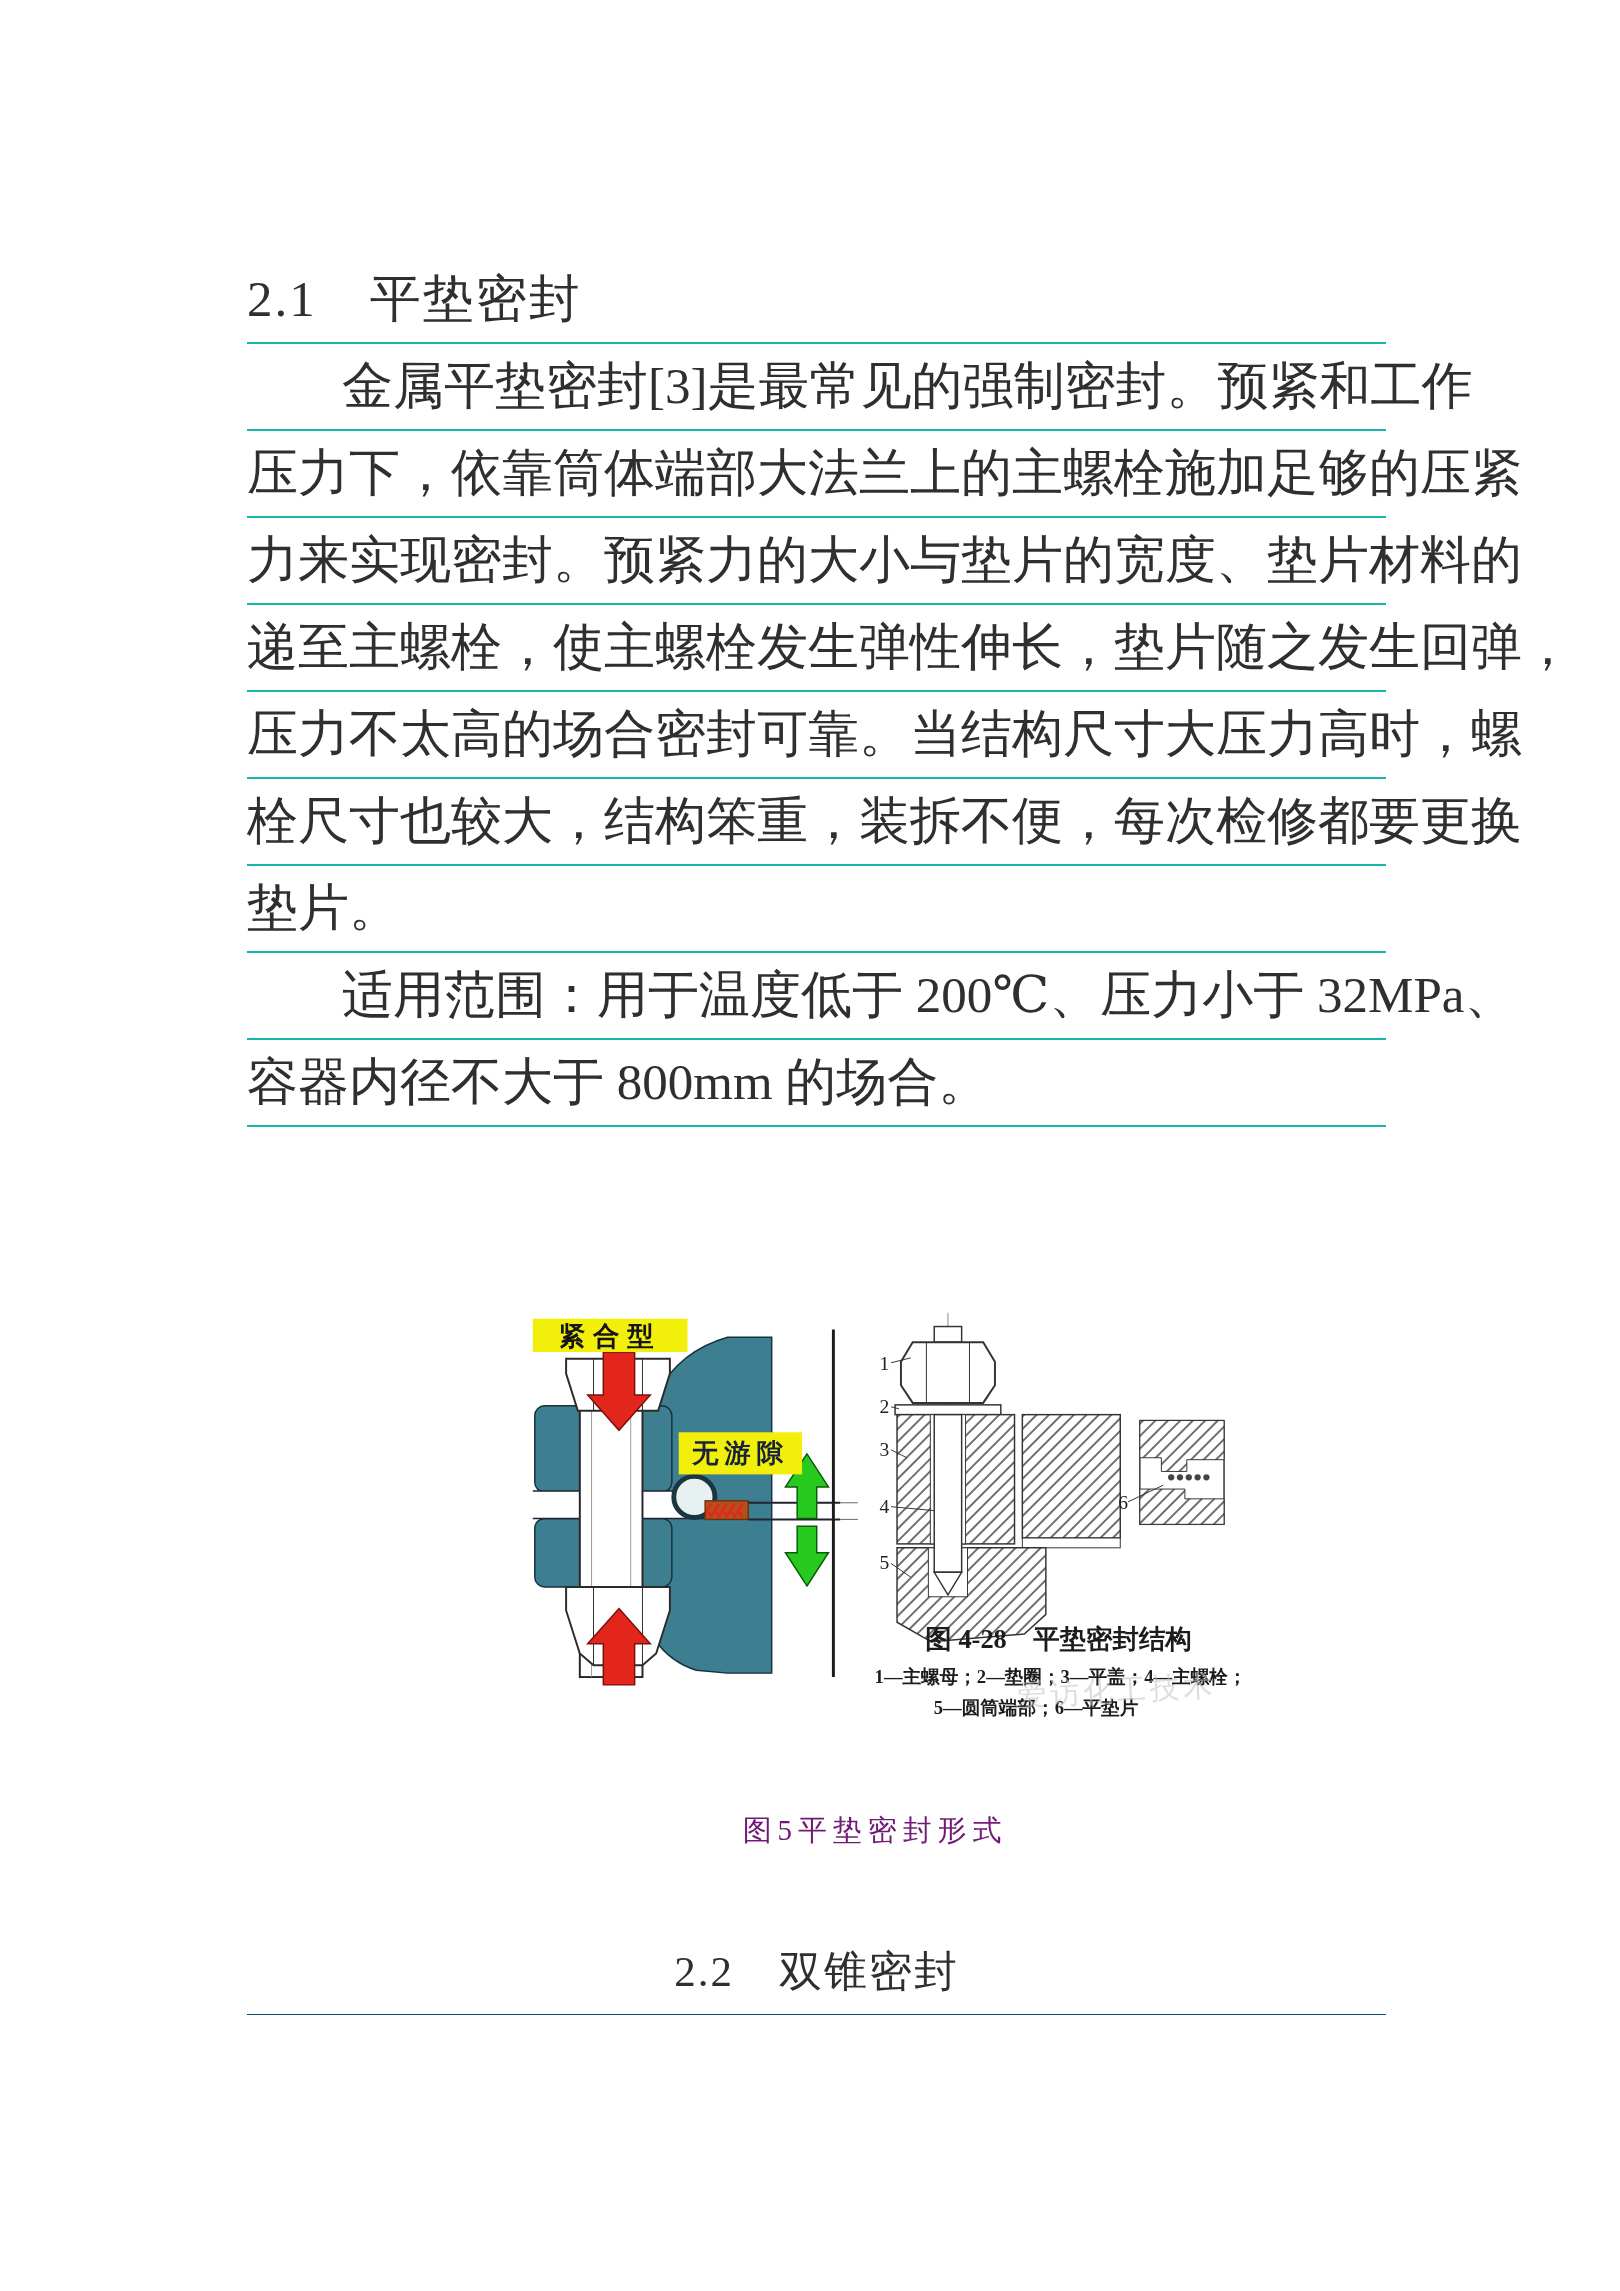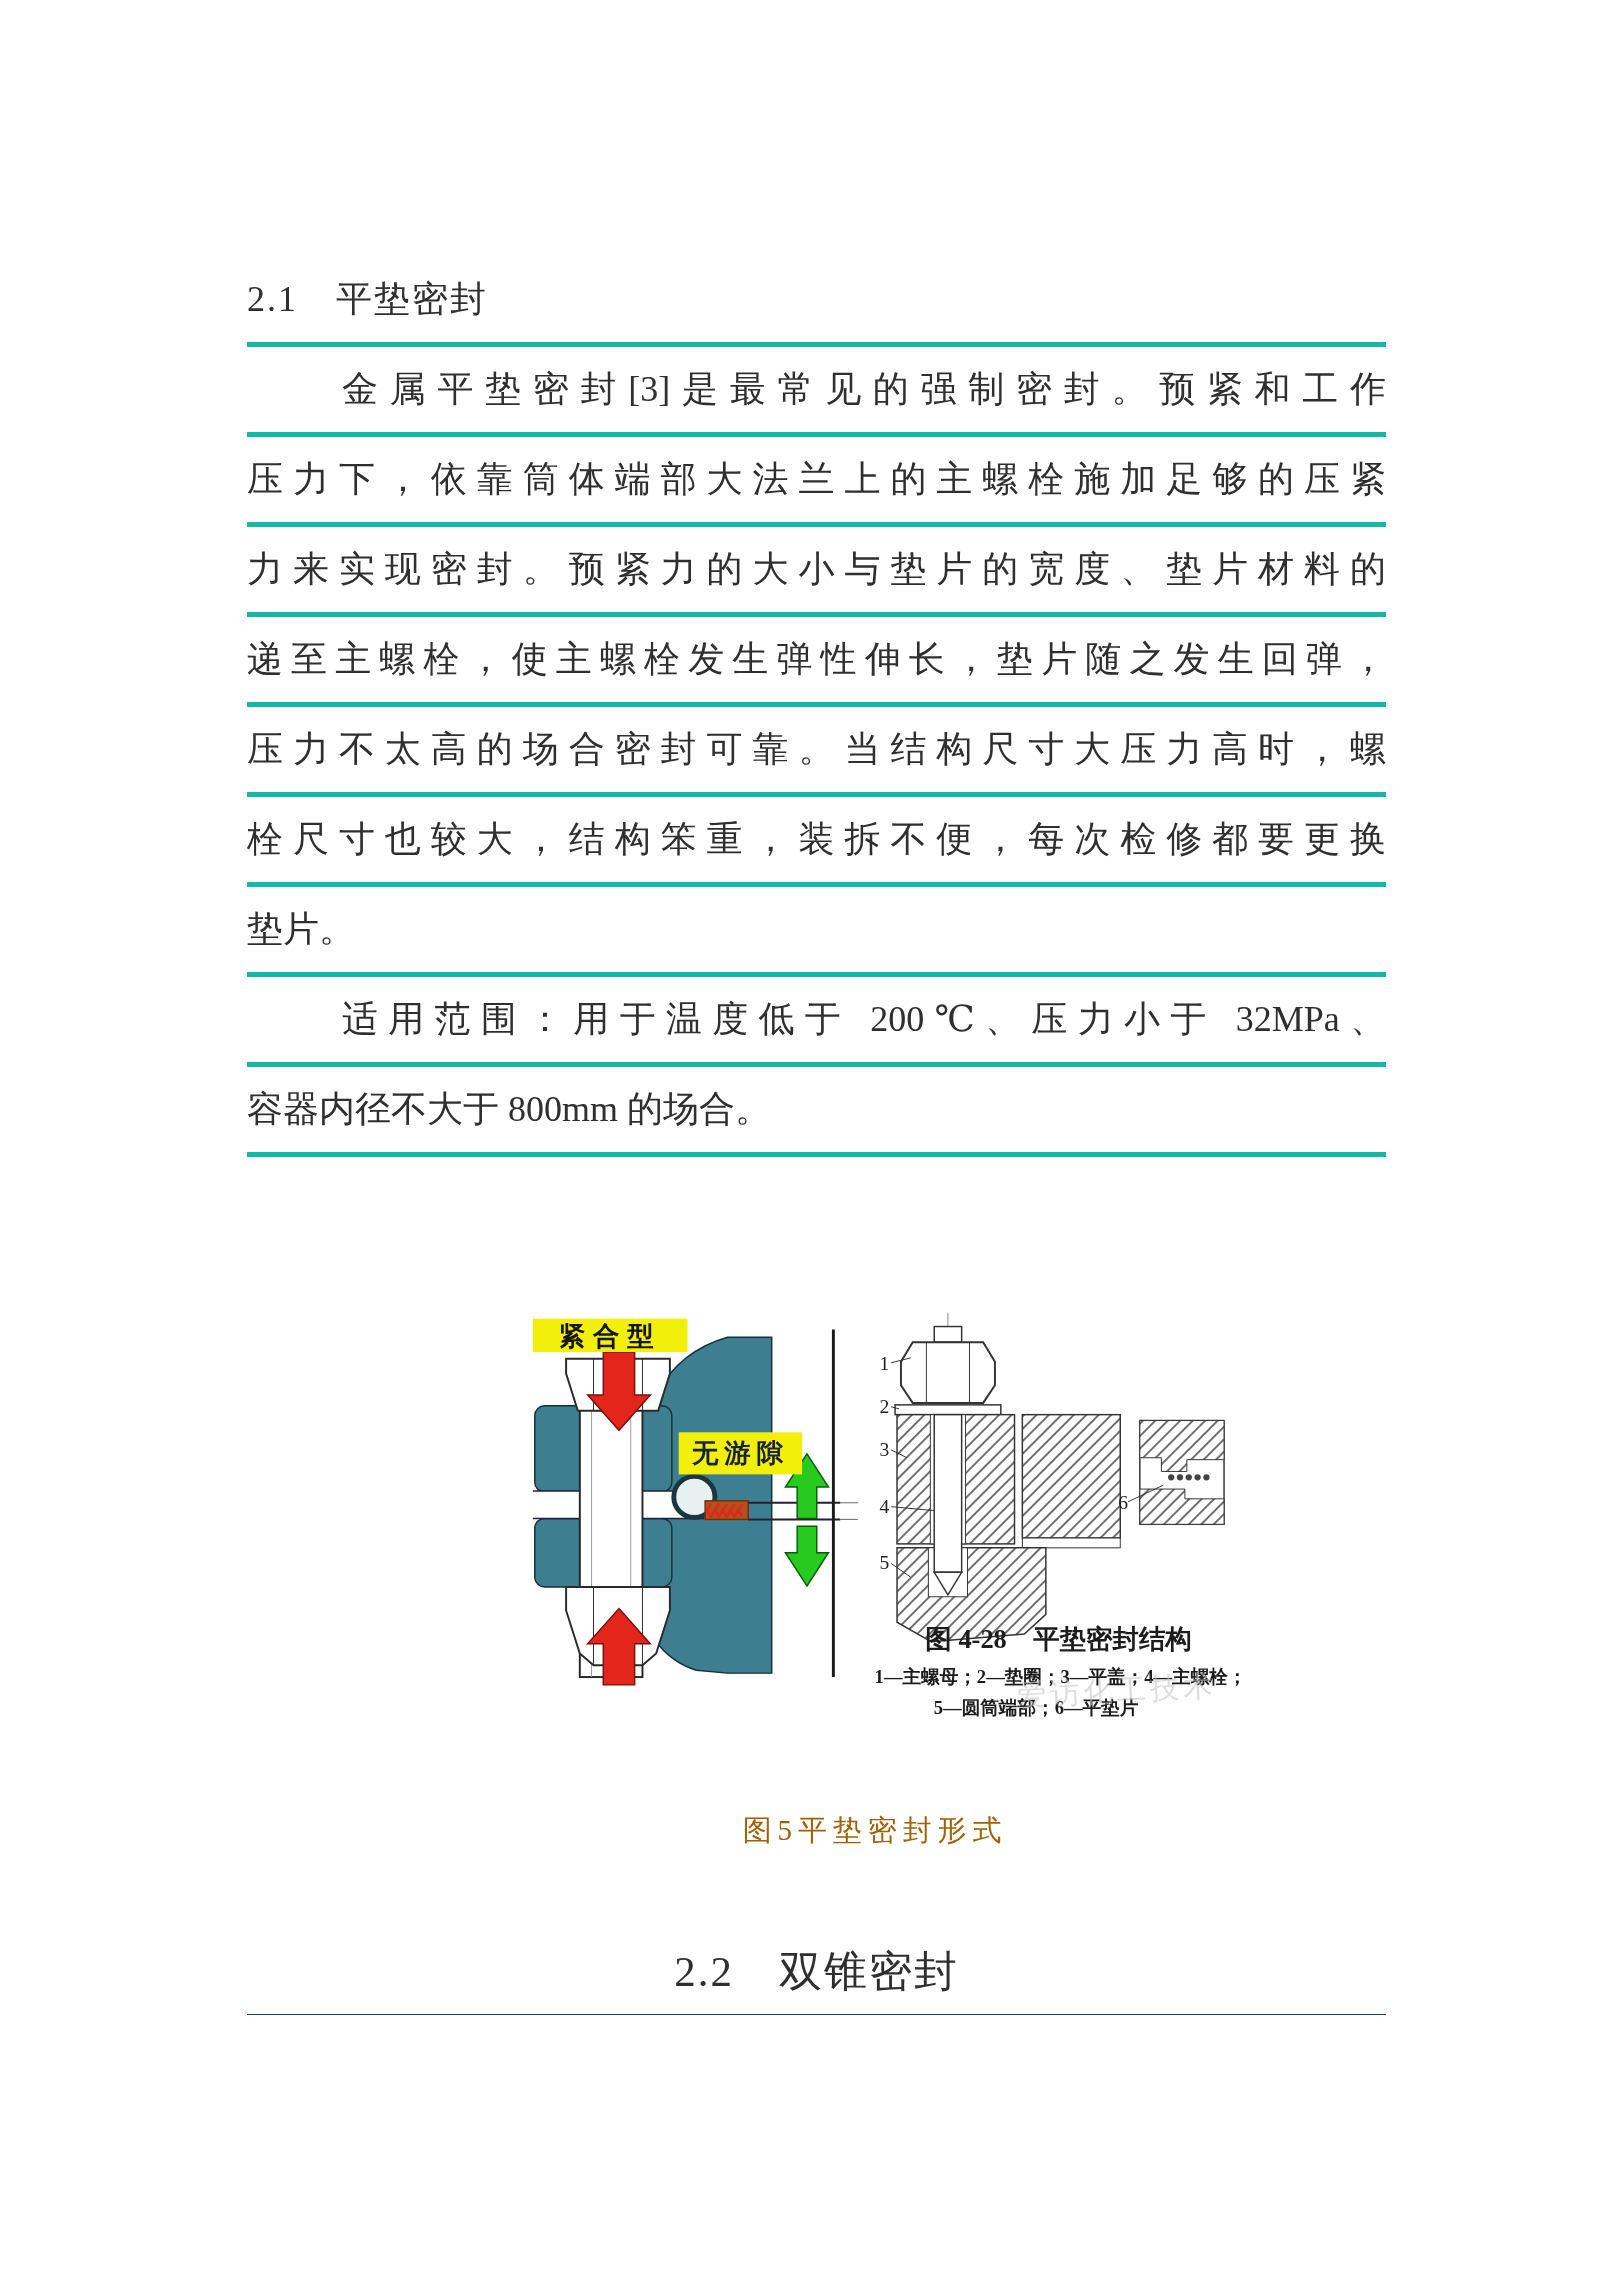--- a/index.html
+++ b/index.html
@@ -10,43 +10,43 @@
     font-family:"Liberation Serif","DejaVu Serif",serif;
     color:#2f2f2f;
     overflow:hidden;
   }
   
   #textblock{
     position:absolute;left:247px;top:257px;width:1139px;
   }
   .row{
     height:85px;line-height:85px;
-    font-size:36px;
-    border-bottom:5px solid #14b8a6;
+    font-size:51px;
+    border-bottom:2px solid #14b8a6;
     white-space:nowrap;
     overflow:visible;
   }
   .j{text-align:justify;text-align-last:justify;}
   .indent{text-indent:95px;}
   .last{text-align:left;text-align-last:left;}
   .heading{letter-spacing:2px;}
   #heading2{
     position:absolute;left:247px;top:1929px;width:1139px;
     height:85px;line-height:85px;font-size:43px;
     border-bottom:1px solid #0c4a6e;letter-spacing:2px;text-align:center;
   }
   
   #figure{
     position:absolute;left:495px;top:1305px;width:760px;height:421px;
     background:#ffffff;
   }
   #figcaption5{
     position:absolute;left:495px;top:1811px;width:760px;
     text-align:center;
-    font-size:29px;letter-spacing:5.9px;color:#a16207;
+    font-size:29px;letter-spacing:5.9px;color:#701a75;
     font-family:"Liberation Serif","DejaVu Serif",serif;
   }
   svg text{font-family:"Liberation Serif","DejaVu Serif",serif;}
 </style>
 </head>
 <body>
 
 <div id="page">
 
   <div id="textblock">

